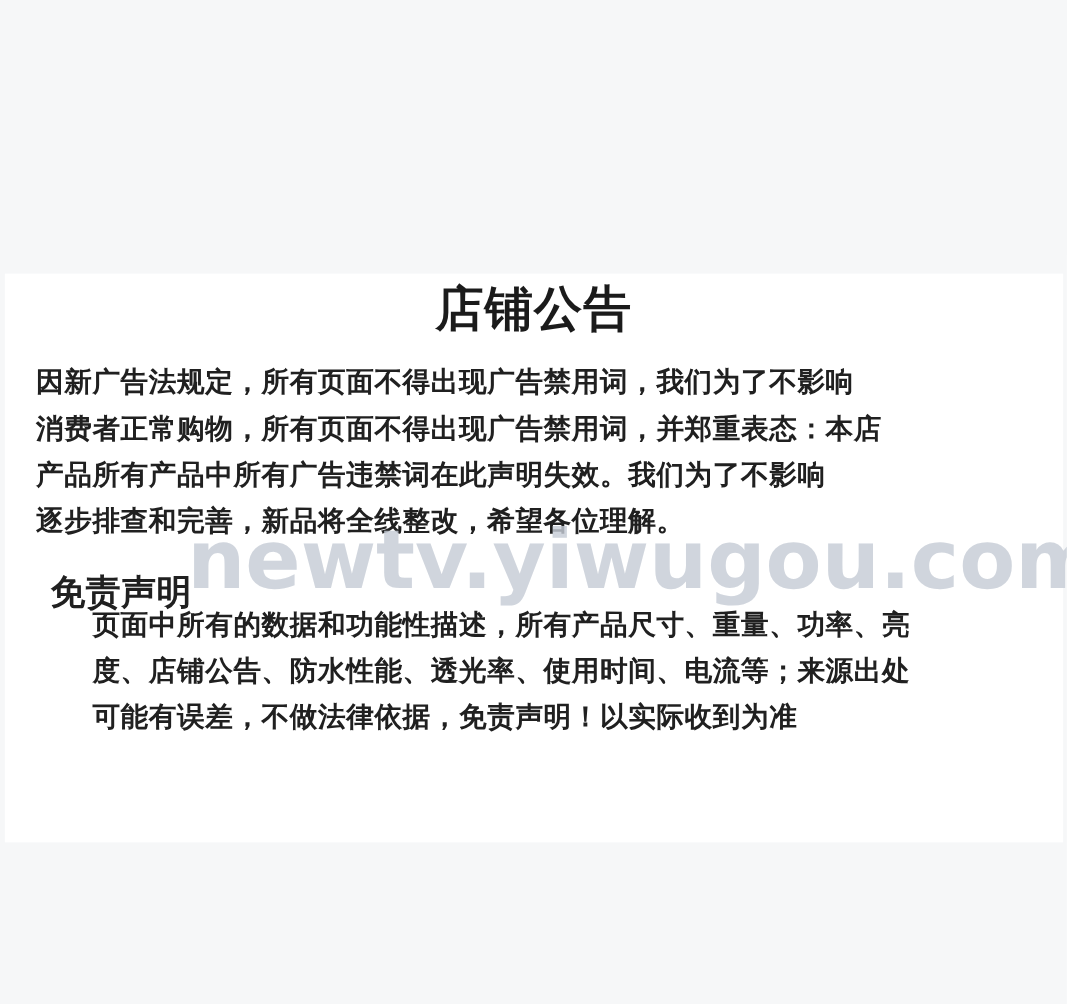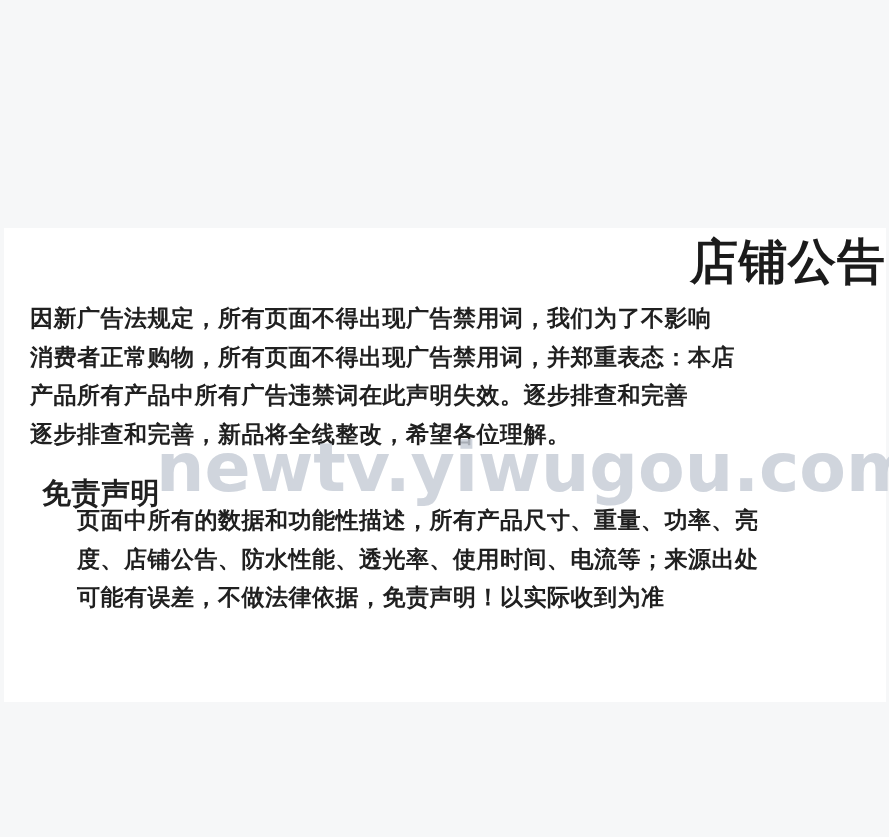--- a/index.html
+++ b/index.html
@@ -20,22 +20,22 @@
     top: 228px;
     width: 882px;
     height: 474px;
     background: #ffffff;
   }
   .title {
     position: absolute;
     left: 0;
     top: 2px;
     width: 100%;
-    text-align: right;
-    font-size: 48px;
+    text-align: center;
+    font-size: 40px;
     font-weight: 700;
     color: #1b1b1b;
     letter-spacing: 1px;
     margin: 0;
   }
   .para {
     position: absolute;
     left: 26px;
     width: 830px;
     font-size: 23px;
@@ -77,21 +77,21 @@
 <body>
 
 <div class="page">
   <div class="card">
 
     <h1 class="title">店铺公告</h1>
 
     <div class="para para1">
       <div class="line">因新广告法规定，所有页面不得出现广告禁用词，我们为了不影响</div>
       <div class="line">消费者正常购物，所有页面不得出现广告禁用词，并郑重表态：本店</div>
-      <div class="line">产品所有产品中所有广告违禁词在此声明失效。逐步排查和完善</div>
+      <div class="line">产品所有产品中所有广告违禁词在此声明失效。我们为了不影响</div>
       <div class="line">逐步排查和完善，新品将全线整改，希望各位理解。</div>
     </div>
 
     <h2 class="disclaimer-heading">免责声明</h2>
 
     <div class="para para2">
       <div class="line">页面中所有的数据和功能性描述，所有产品尺寸、重量、功率、亮</div>
       <div class="line">度、店铺公告、防水性能、透光率、使用时间、电流等；来源出处</div>
       <div class="line">可能有误差，不做法律依据，免责声明！以实际收到为准</div>
     </div>

